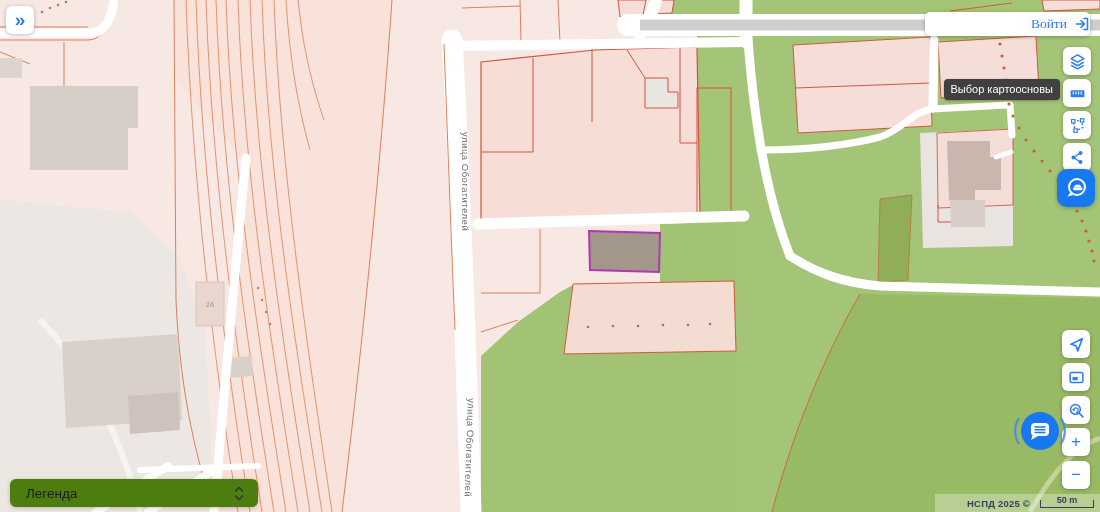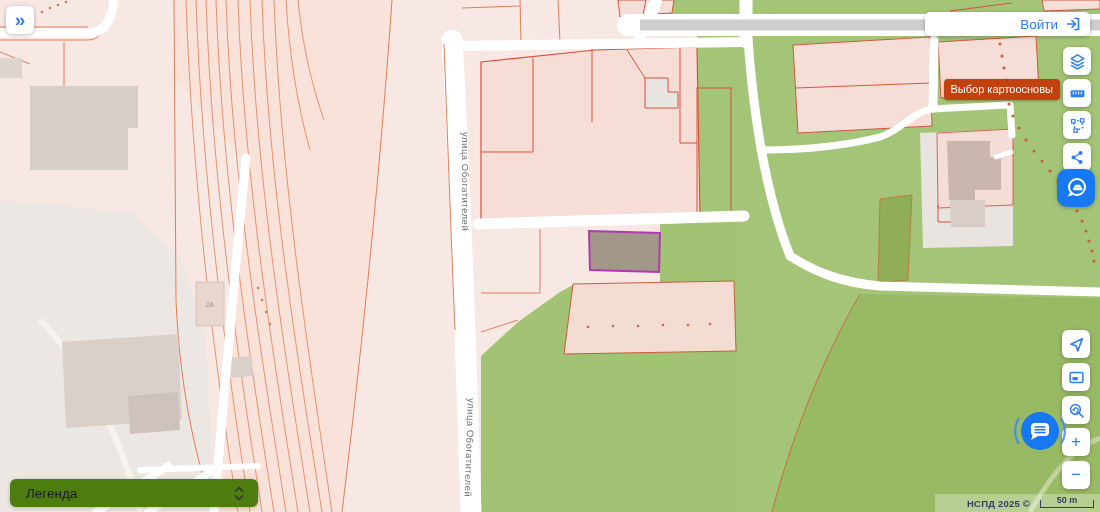--- a/index.html
+++ b/index.html
@@ -2,23 +2,23 @@
 <html><head>
 <meta charset="utf-8">
 <style>
   html,body{margin:0;padding:0;background:#e8e8e8;font-family:"Liberation Sans",sans-serif;}
   #app{position:relative;width:1100px;height:512px;overflow:hidden;background:#f7e8e3;}
   #map-svg{position:absolute;left:0;top:0;}
   .btn{position:absolute;background:#fff;border-radius:6px;box-shadow:0 1px 4px rgba(0,0,0,.28);
        display:flex;align-items:center;justify-content:center;cursor:pointer;}
   .sq28{width:28px;height:28px;}
   #expand-btn{left:6px;top:6px;width:28px;height:28px;font-size:19px;font-weight:bold;color:#2e7cf0;line-height:26px;}
-  #login-bar{left:925px;top:12px;width:165px;height:24px;border-radius:5px;justify-content:flex-end;padding-right:9px;box-sizing:border-box;gap:7px;}
+  #login-bar{left:925px;top:12px;width:165px;height:24px;border-radius:5px;justify-content:flex-end;box-sizing:border-box;gap:7px;font-family:Liberation Serif, serif;}
   #login-bar span{color:#2e7cf0;font-size:13.5px;}
-  #tooltip{position:absolute;right:40px;top:79px;height:21px;line-height:21px;padding:0 7px;background:#c2410c;color:#fff;
+  #tooltip{position:absolute;right:40px;top:79px;height:21px;line-height:21px;padding:0 7px;background:#404040;color:#fff;
            font-size:11px;border-radius:4px;white-space:nowrap;box-shadow:0 1px 3px rgba(0,0,0,.3);}
   #pano-btn{left:1057px;top:169px;width:38px;height:38px;background:#1778f2;border-radius:10px;}
   .zoom-txt{font-size:17px;color:#2e7cf0;font-weight:500;}
   #chat-wrap{position:absolute;left:1010px;top:401px;width:60px;height:60px;cursor:pointer;}
   #legend-bar{position:absolute;left:10px;top:479px;width:248px;height:28px;background:#4d7c0f;border-radius:6px;
               box-shadow:0 1px 4px rgba(0,0,0,.22);display:flex;align-items:center;justify-content:space-between;
               padding:0 14px 0 16px;box-sizing:border-box;cursor:pointer;}
   #legend-bar span{font-size:13.5px;color:#1c1c1c;}
   #attrib{position:absolute;right:70px;top:498px;font-size:9.5px;font-weight:600;color:#33415c;letter-spacing:.2px;text-align:center;}
   #scalebar{position:absolute;right:6px;top:496px;width:54px;height:12px;}

